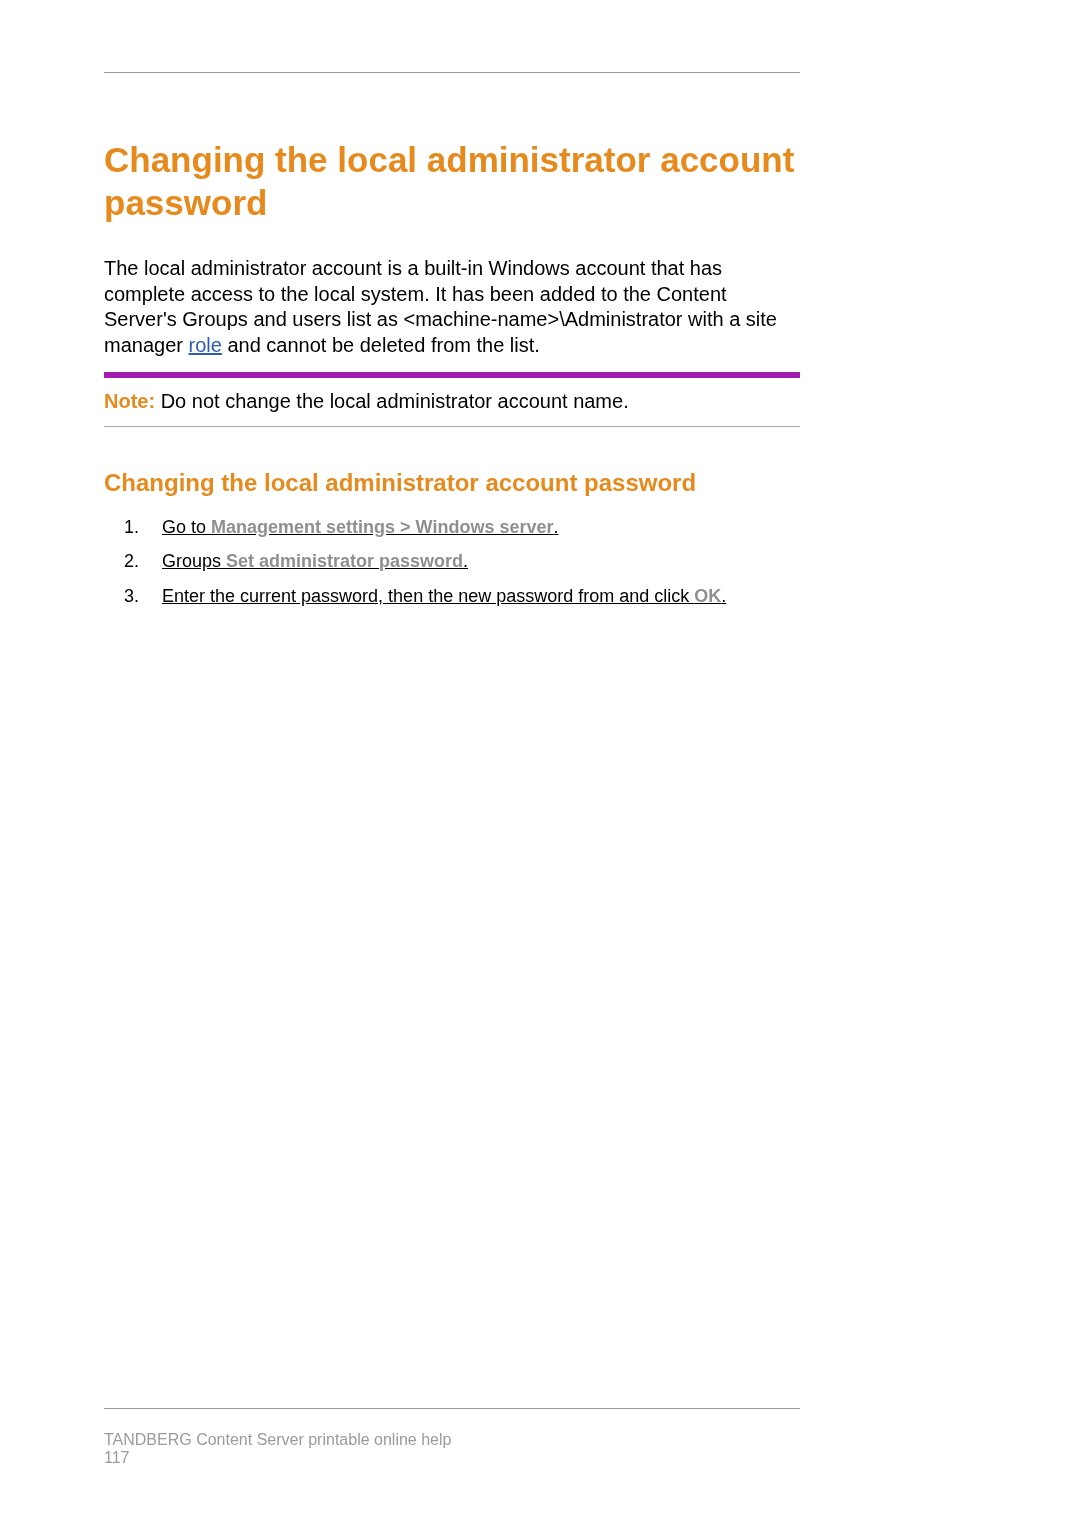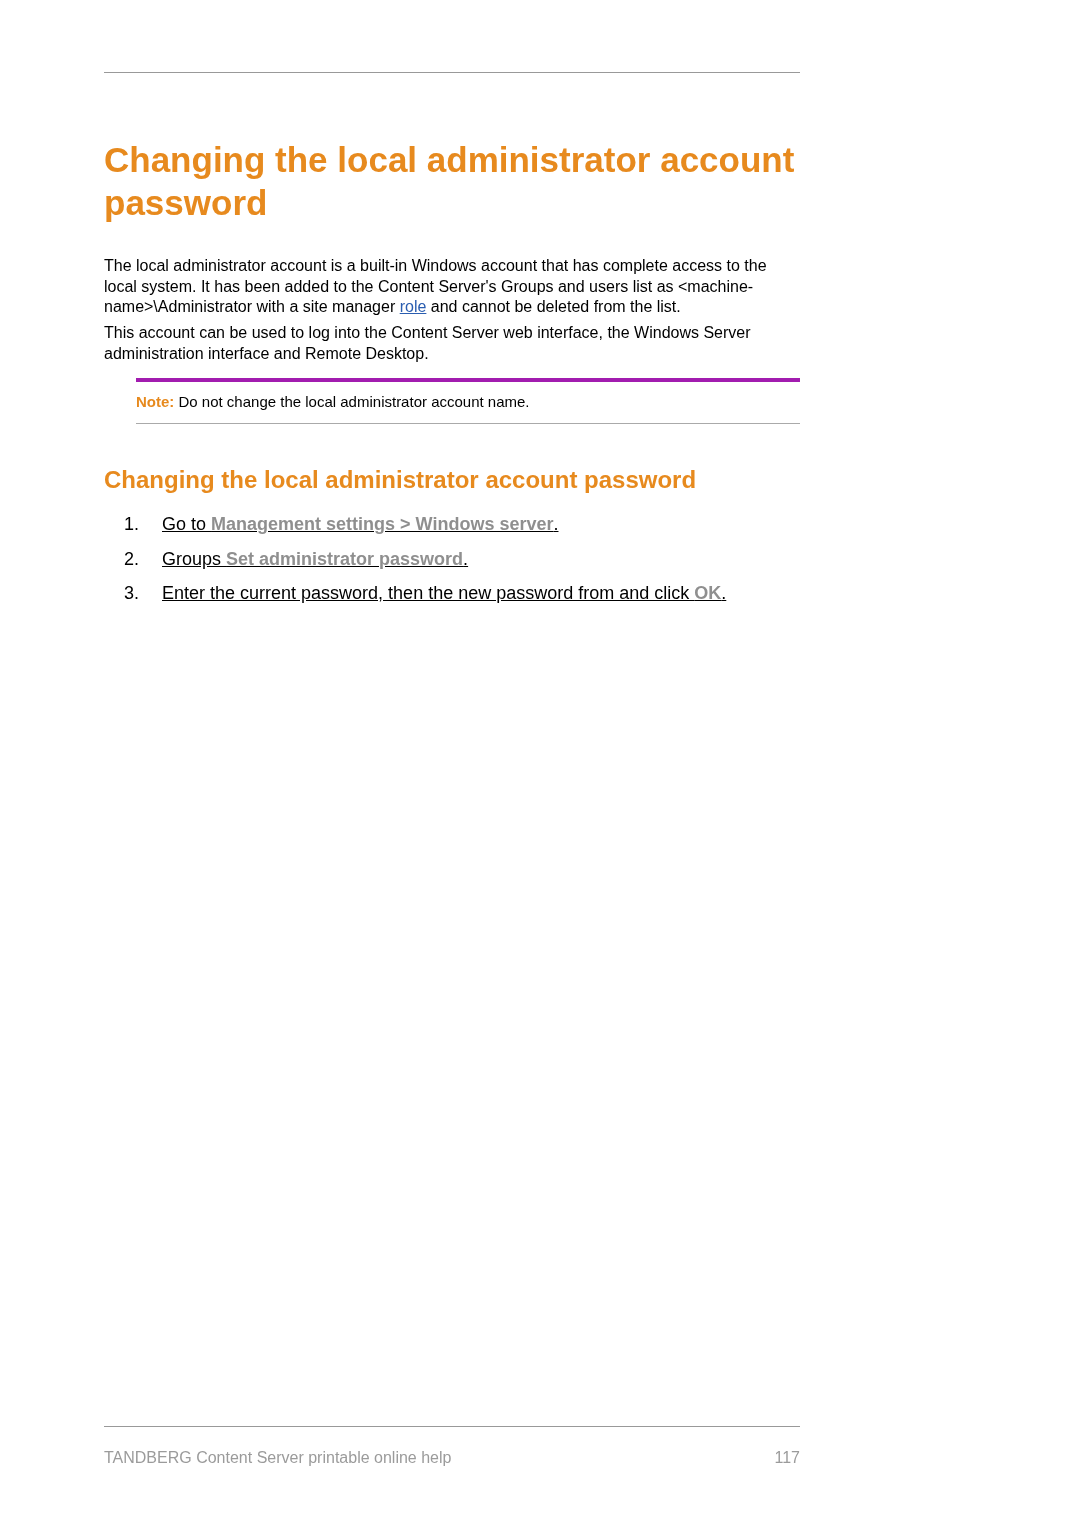--- a/index.html
+++ b/index.html
@@ -15,37 +15,36 @@
     margin-bottom: 66px;
   }
   h1.title {
     color: #e78a1e;
     font-size: 35px;
     font-weight: bold;
     line-height: 1.22;
     margin-bottom: 32px;
   }
   p.body {
-    font-size: 16px;
+    font-size: 20px;
     line-height: 1.27;
     margin-bottom: 6px;
     color: #000;
   }
   a.link {
     color: #2a5db0;
     text-decoration: underline;
   }
   .note-block {
     margin-top: 14px;
-    border-top: 4px solid #a21caf;
+    border-top: 6px solid #a21caf;
     border-bottom: 1px solid #aaa;
     padding: 10px 0 12px 0;
-    font-size: 15px;
+    font-size: 20px;
     line-height: 1.3;
-    margin-left: 32px;
   }
   .note-label {
     color: #e78a1e;
     font-weight: bold;
   }
   h2.subhead {
     color: #e78a1e;
     font-size: 24px;
     font-weight: bold;
     margin-top: 42px;
@@ -74,35 +73,35 @@
   }
   .footer-rule {
     border-top: 1px solid #999;
     margin-bottom: 22px;
   }
   .footer-row {
     display: flex;
     justify-content: space-between;
     font-size: 16px;
     color: #9b9b9b;
+    flex-direction: column;
   }
 </style>
 </head>
 <body>
 
 <div class="page">
   <div class="top-rule"></div>
 
   <h1 class="title">Changing the local administrator account password</h1>
 
   <p class="body">
     <span>The local administrator account is a built-in Windows account that has complete access to the local system. It has been added to the Content Server's Groups and users list as &lt;machine-name&gt;\Administrator with a site manager </span><a href="#" class="link">role</a><span> and cannot be deleted from the list.</span>
   </p>
 
-  <p class="body">This account can be used to log into the Content Server web interface, the Windows Server administration interface and Remote Desktop.</p>
 
 
   <div class="note-block">
     <span class="note-label">Note:</span><span> Do not change the local administrator account name.</span>
   </div>
 
   <h2 class="subhead">Changing the local administrator account password</h2>
 
   <ol class="steps">
     <li>

